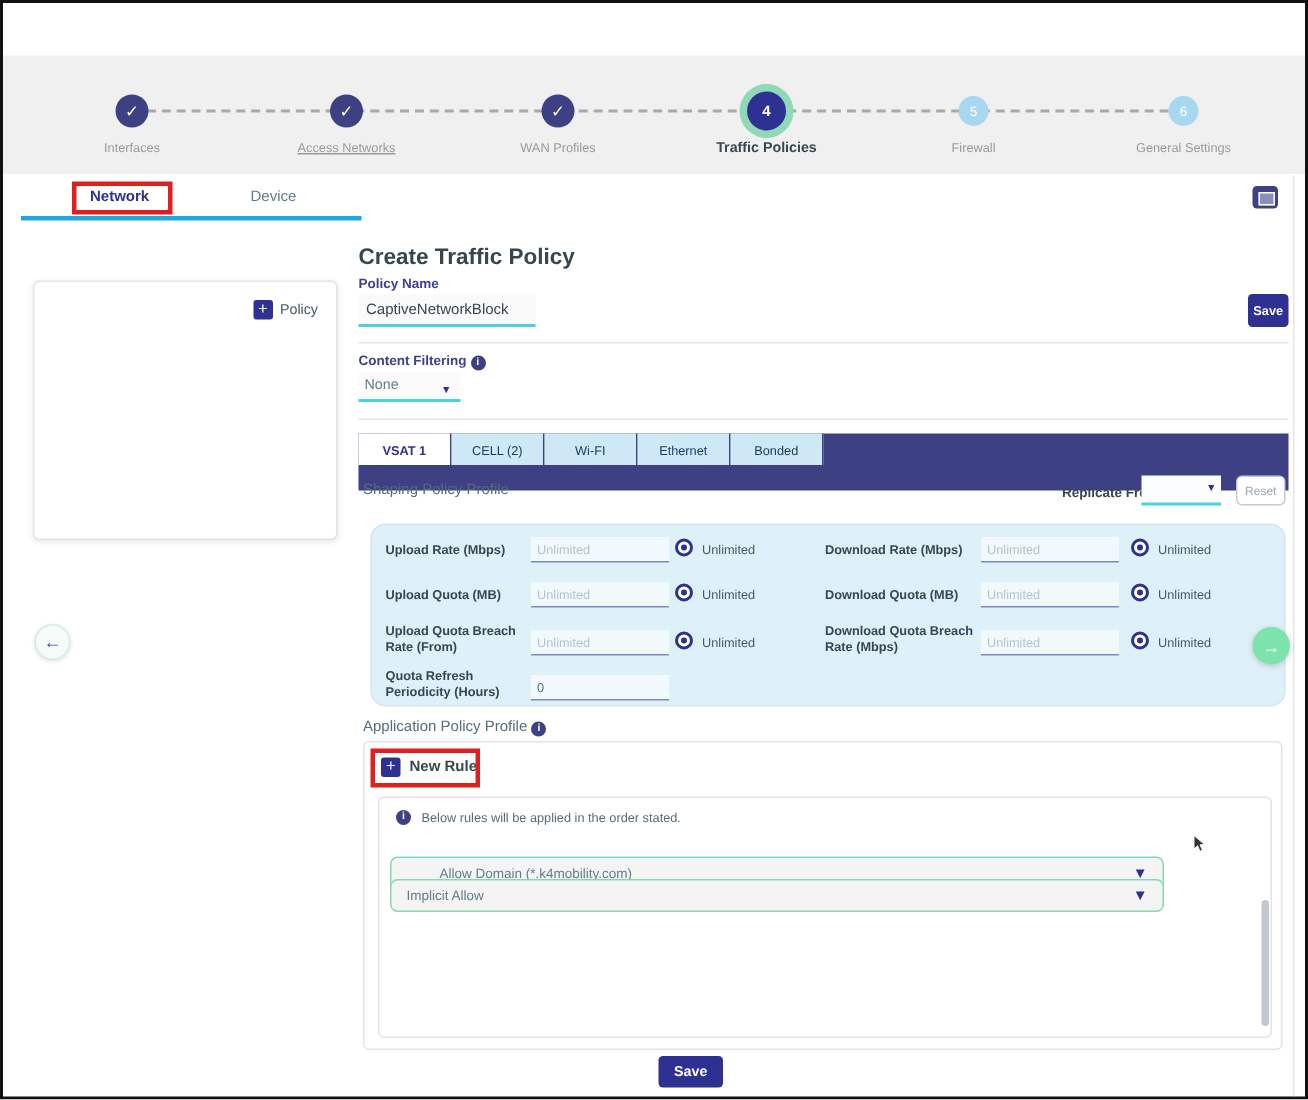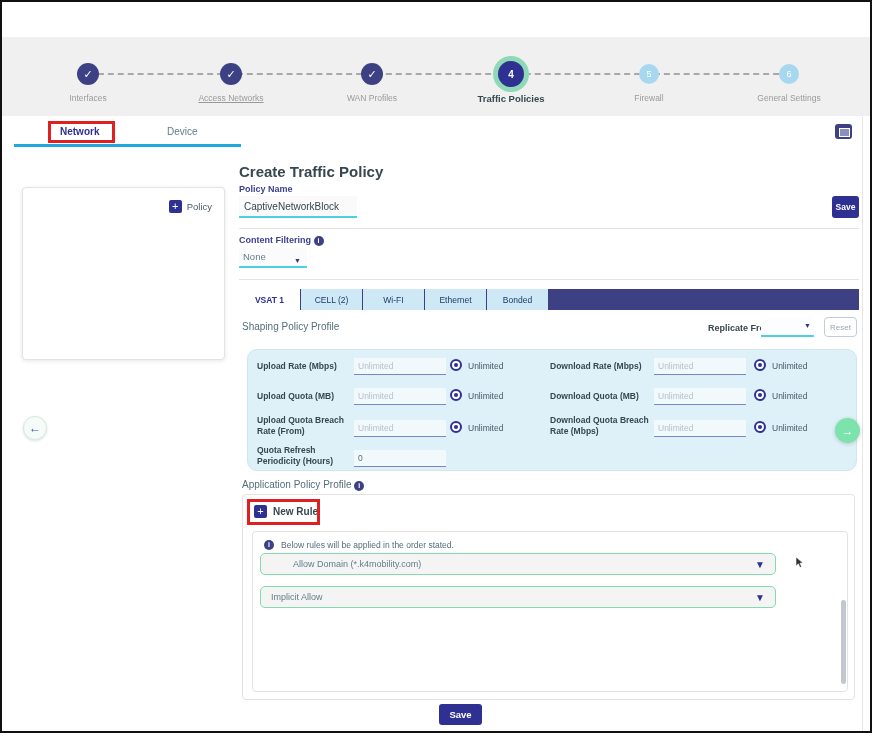--- a/index.html
+++ b/index.html
@@ -47,21 +47,21 @@
   .main-title { position:absolute; left:237px; top:161px; font-size:15px; font-weight:bold; color:#37474f; }
   .field-label { position:absolute; font-size:9px; font-weight:bold; color:#3d3f91; }
   .pn-input { position:absolute; left:237px; top:194px; width:118px; height:22px; background:#fafafa; border:none; border-bottom:2px solid #4dd0e1; font-size:10px; color:#37474f; font-family:"Liberation Sans",sans-serif; padding:0 5px; outline:none; }
   .save-top { position:absolute; left:830px; top:194px; width:27px; height:22px; background:#2e3192; color:#fff; border:none; border-radius:3px; font-size:8.5px; font-weight:bold; cursor:pointer; }
   .divider { position:absolute; left:237px; width:620px; border-top:1px solid #e4e4e4; }
   .info-dot { display:inline-block; width:10px; height:10px; background:#3d4184; color:#fff; border-radius:50%; font-size:7px; text-align:center; line-height:10px; font-weight:bold; font-style:normal; }
   .cf-select { position:absolute; left:237px; top:246px; width:68px; height:20px; border-bottom:2px solid #4dd0e1; font-size:9.5px; color:#607d8b; line-height:18px; padding-left:4px; cursor:pointer; background:#fbfbfb; }
   .cf-select .arrow { position:absolute; right:6px; top:4px; font-size:7px; color:#2e3192; }
 
   
-  .if-tabbar { position:absolute; left:237px; top:287px; width:620px; height:21px; background:#3d4184; display:flex; }
+  .if-tabbar { position:absolute; left:237px; top:287px; width:620px; height:38px; background:#3d4184; display:flex; }
   .if-tab { width:62px; height:21px; background:#cfe8f5; border-right:1px solid #3d4184; font-size:8.5px; color:#1a3a6b; display:flex; align-items:center; justify-content:center; cursor:pointer; }
   .if-tab.active { background:#fff; color:#2e3192; font-weight:bold; }
 
   .shaping-title { position:absolute; left:240px; top:319px; font-size:10px; color:#546e7a; }
   .rep-label { position:absolute; left:706px; top:321px; font-size:9px; font-weight:bold; color:#37474f; }
   .rep-select { position:absolute; left:759px; top:315px; width:53px; height:20px; border-bottom:2px solid #4dd0e1; background:#fbfdfe; cursor:pointer; }
   .rep-select .arrow { position:absolute; right:3px; top:5px; font-size:7px; color:#2e3192; }
   .reset-btn { position:absolute; left:822px; top:315px; width:33px; height:20px; background:#fff; border:1px solid #c3ccd4; border-radius:4px; font-size:8px; color:#9aa7b0; cursor:pointer; }
 
   .shape-box { position:absolute; left:245px; top:347px; width:610px; height:122px; background:#def0f8; border-radius:10px; border:1px solid #cfe5f0; }
@@ -207,21 +207,21 @@
     <span class="new-rule-label">New Rule</span>
   </div>
   <div class="annot" style="left:245px; top:497px; width:73px; height:26px;"></div>
 
   <div class="rules-box"></div>
   <div class="rules-info">
     <span class="info-dot">i</span>
     <span class="rules-info-text">Below rules will be applied in the order stated.</span>
   </div>
 
-  <div class="rule" style="top:551px;padding-left:32px;">
+  <div class="rule" style="top:569px;padding-left:32px;">
     <span>Allow Domain (*.k4mobility.com)</span>
     <span class="arrow">▼</span>
   </div>
   <div class="rule" style="top:584px;">
     <span>Implicit Allow</span>
     <span class="arrow">▼</span>
   </div>
 
   <div class="cursor-ic">
     <svg width="12" height="14" viewBox="0 0 12 14">

